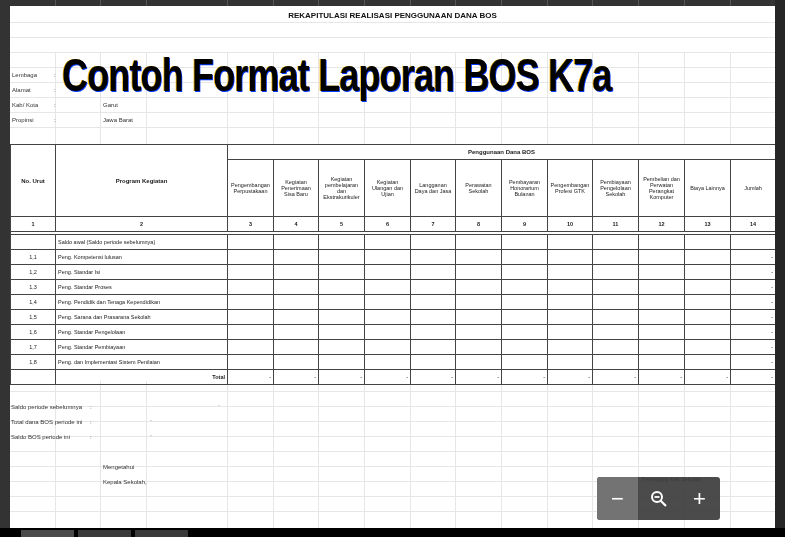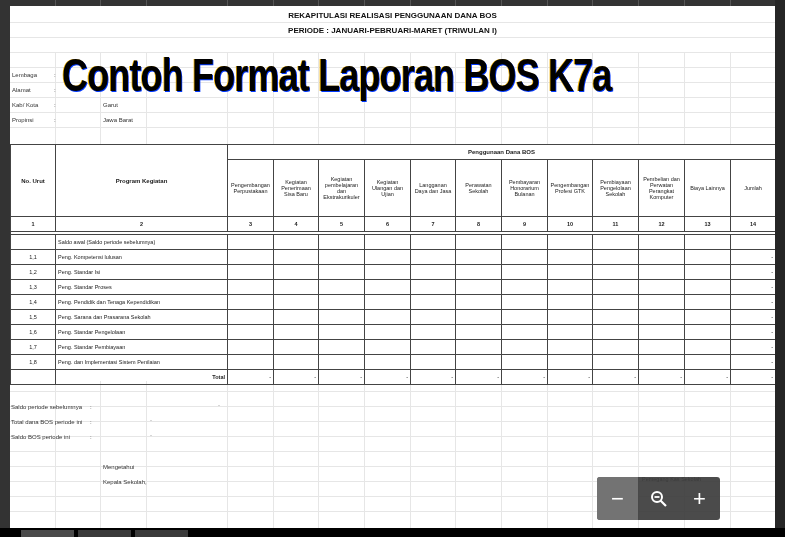--- a/index.html
+++ b/index.html
@@ -114,21 +114,20 @@
     <div class="gl-v" style="left:400px;top:375px;height:150px"></div>
     <div class="gl-v" style="left:445px;top:375px;height:150px"></div>
     <div class="gl-v" style="left:491px;top:375px;height:150px"></div>
     <div class="gl-v" style="left:537px;top:375px;height:150px"></div>
     <div class="gl-v" style="left:582px;top:375px;height:150px"></div>
     <div class="gl-v" style="left:628px;top:375px;height:150px"></div>
     <div class="gl-v" style="left:674px;top:375px;height:150px"></div>
     <div class="gl-v" style="left:720px;top:375px;height:150px"></div>
 
     <div class="title-line" style="top:5px">REKAPITULASI REALISASI PENGGUNAAN DANA BOS</div>
-    <div class="title-line" style="top:20px">PERIODE : JANUARI-PEBRUARI-MARET (TRIWULAN I)</div>
 
     <div class="info-label" style="left:2px;top:66px">Lembaga</div>
     <div class="info-colon" style="left:44px;top:66px">:</div>
     <div class="info-value" style="left:93px;top:66px"></div>
 
     <div class="info-label" style="left:2px;top:81px">Alamat</div>
     <div class="info-colon" style="left:44px;top:81px">:</div>
     <div class="info-value" style="left:93px;top:81px"></div>
 
     <div class="info-label" style="left:2px;top:96px">Kab/ Kota</div>

